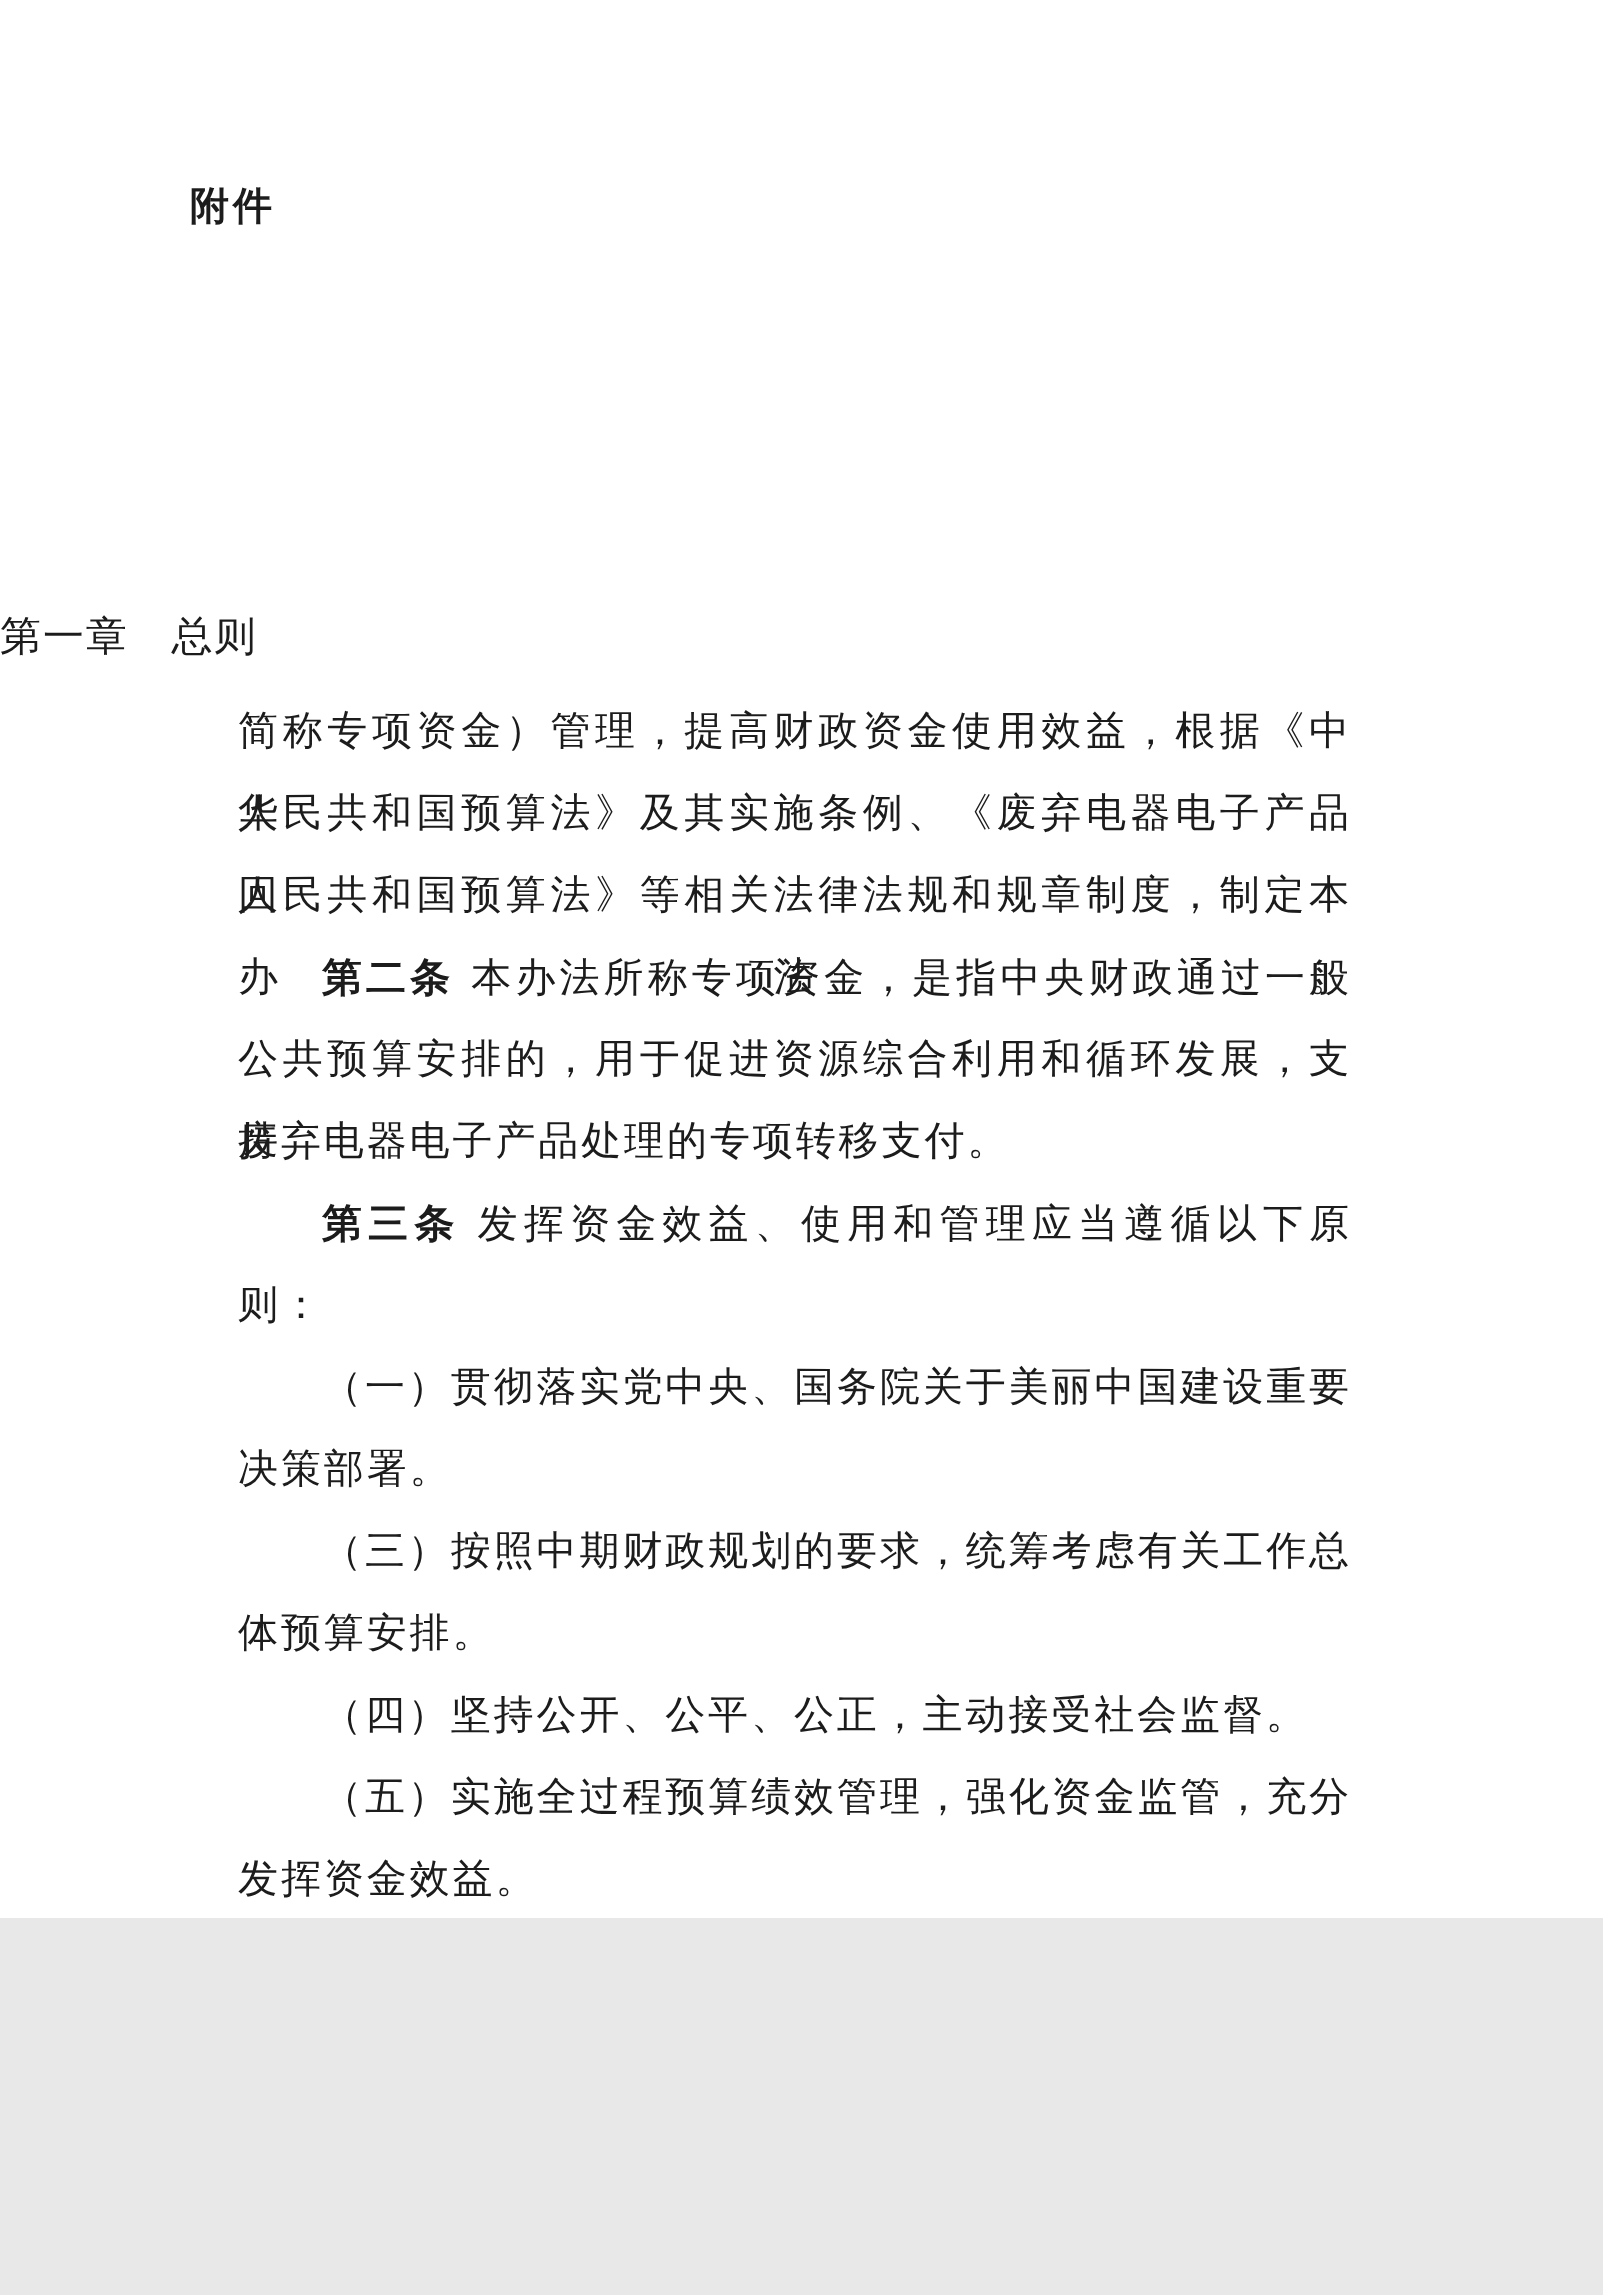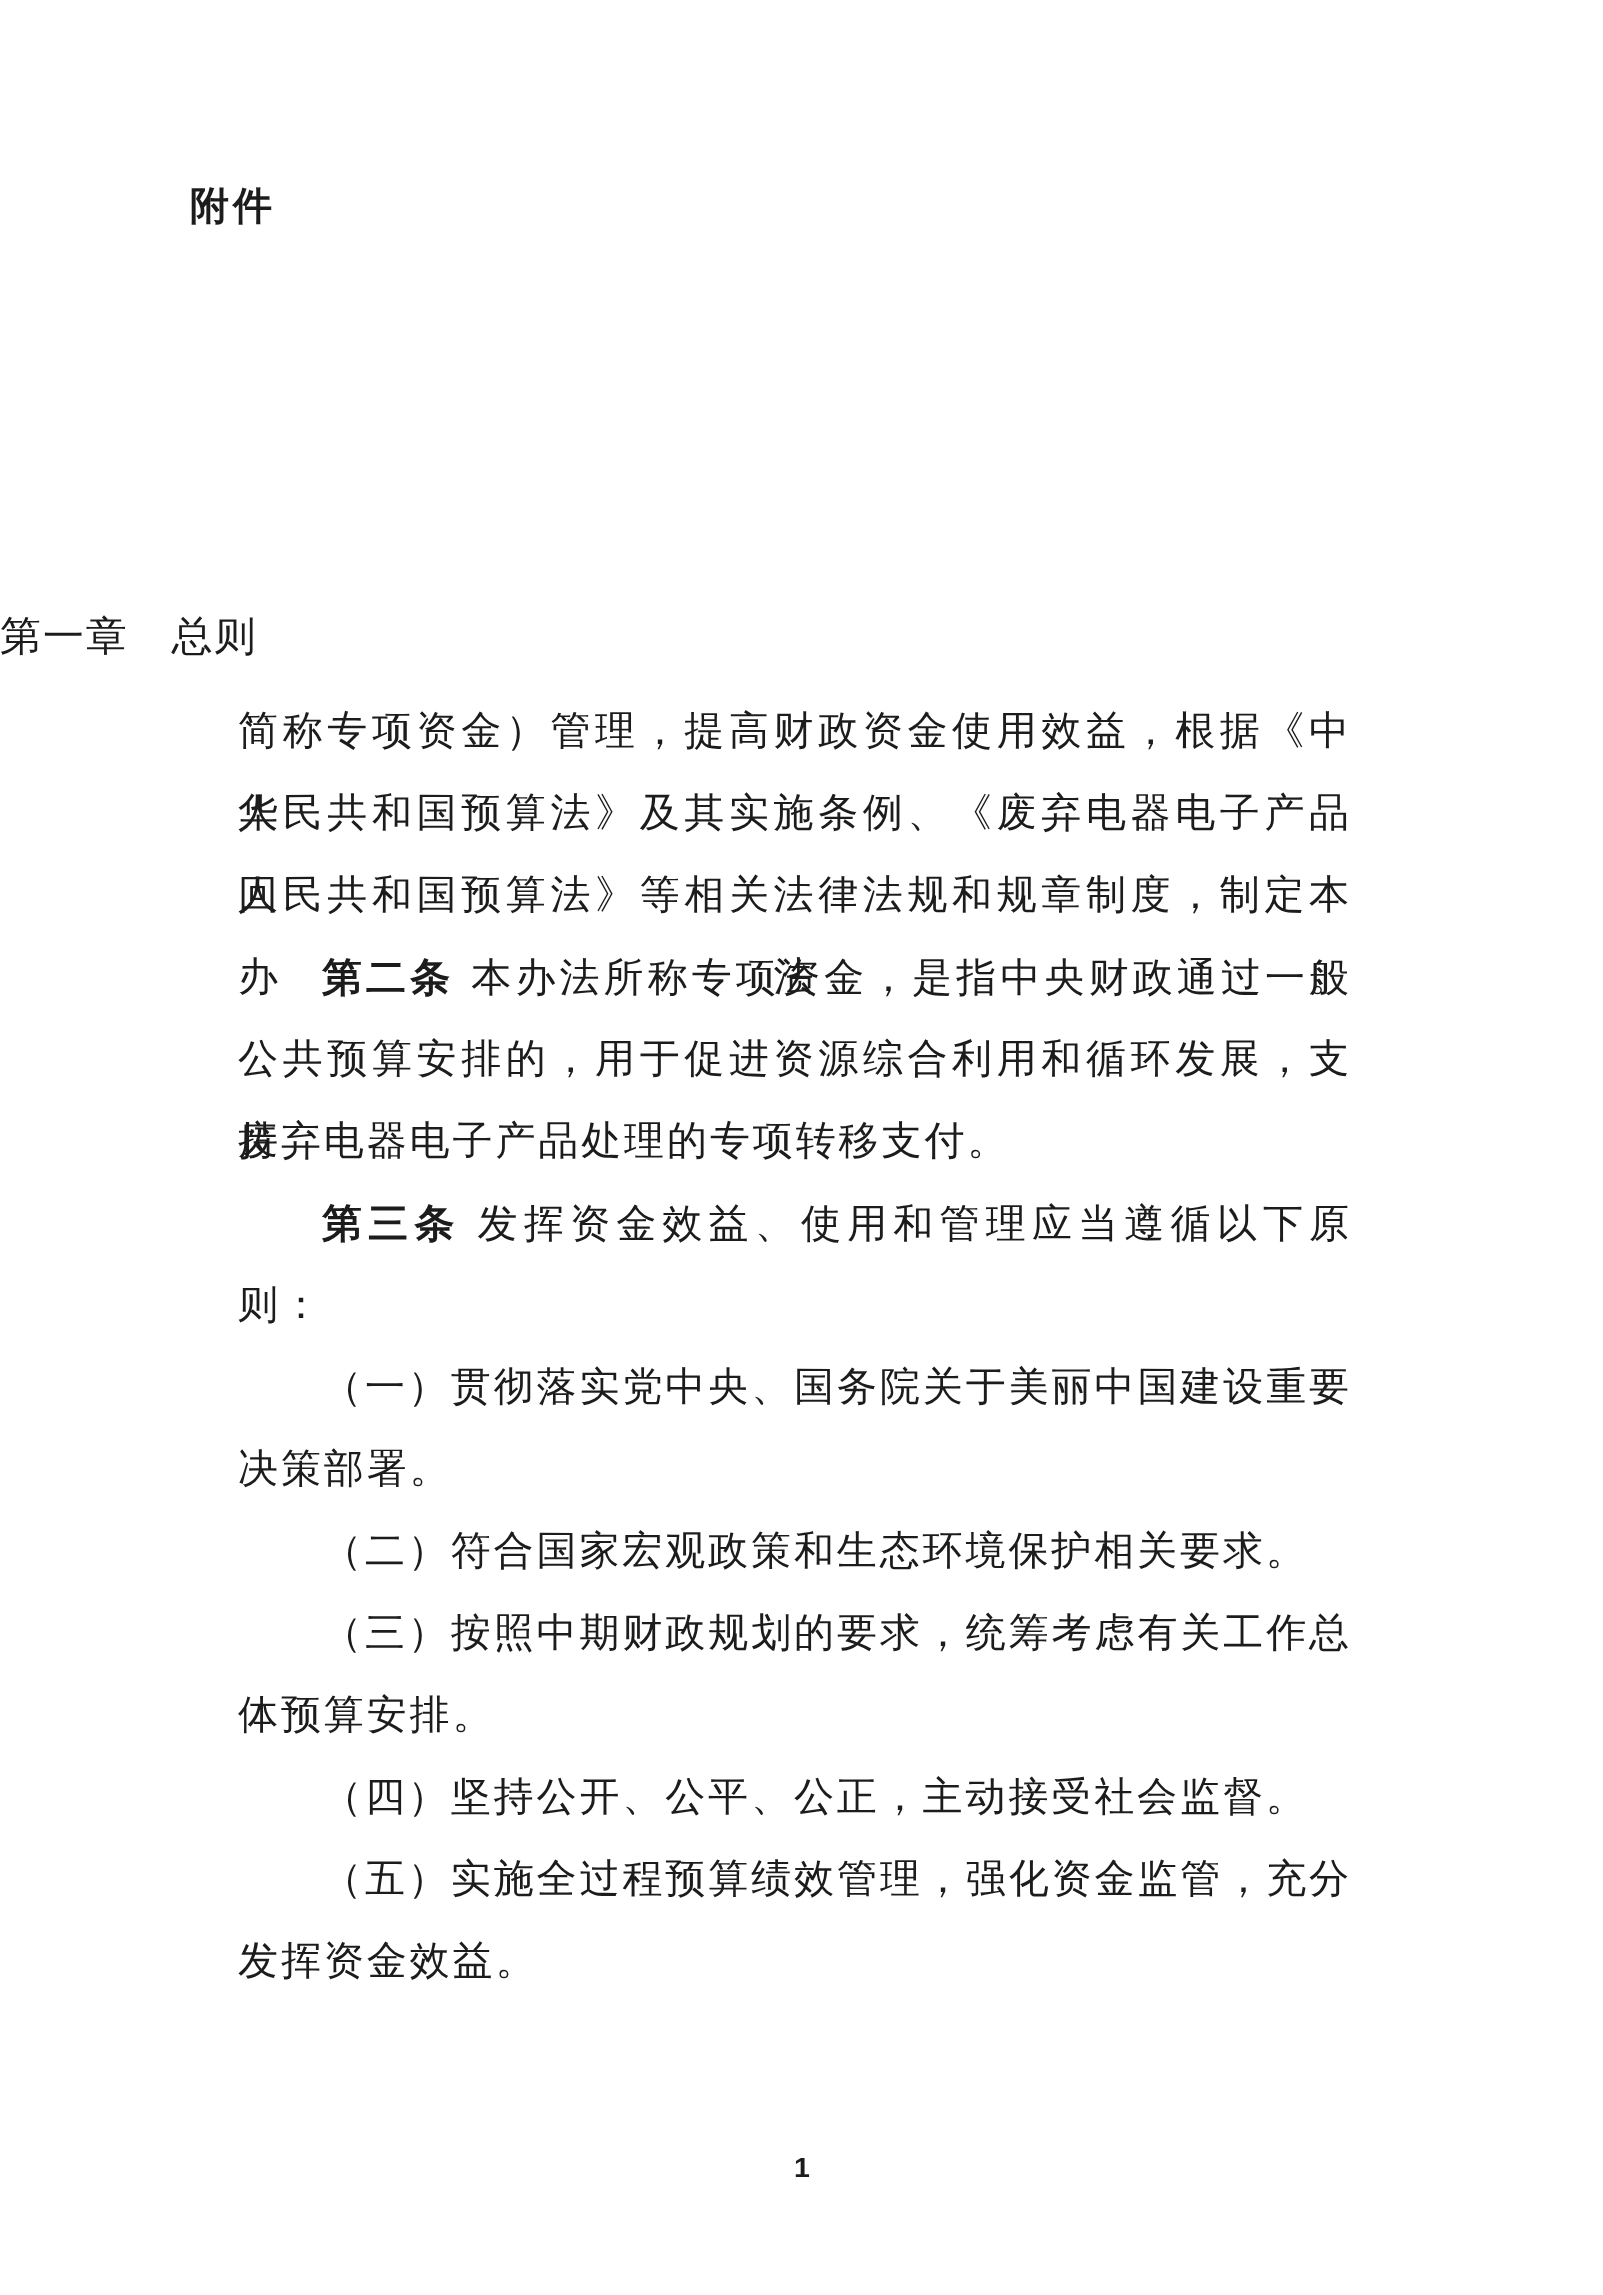--- a/index.html
+++ b/index.html
@@ -3,21 +3,21 @@
 <meta charset="utf-8">
 <style>
   html, body {
     margin: 0;
     padding: 0;
     background: #e8e8e8;
   }
   .page {
     position: relative;
     width: 1604px;
-    height: 2295px;
+    height: 1918px;
     background: #ffffff;
     color: #1c1c1c;
     overflow: hidden;
   }
   
   .attachment {
     position: absolute;
     left: 190px;
     top: 186px;
     font-family: "Liberation Sans", sans-serif;
@@ -126,21 +126,20 @@
     <div class="line"><span class="line-text">废弃电器电子产品处理的专项转移支付。</span></div>
 
     <div class="line indent fill"><span class="art-label">第三条</span><span class="line-text">发挥资金效益、使用和管理应当遵循以下原</span></div>
 
     <div class="line"><span class="line-text">则：</span></div>
 
     <div class="line indent fill"><span class="line-text">（一）贯彻落实党中央、国务院关于美丽中国建设重要</span></div>
 
     <div class="line"><span class="line-text">决策部署。</span></div>
 
-    <div class="line indent"><span class="line-text">（二）符合国家宏观政策和生态环境保护相关要求。</span></div>
 
     <div class="line indent fill"><span class="line-text">（三）按照中期财政规划的要求，统筹考虑有关工作总</span></div>
 
     <div class="line"><span class="line-text">体预算安排。</span></div>
 
     <div class="line indent"><span class="line-text">（四）坚持公开、公平、公正，主动接受社会监督。</span></div>
 
     <div class="line indent fill"><span class="line-text">（五）实施全过程预算绩效管理，强化资金监管，充分</span></div>
 
     <div class="line"><span class="line-text">发挥资金效益。</span></div>

